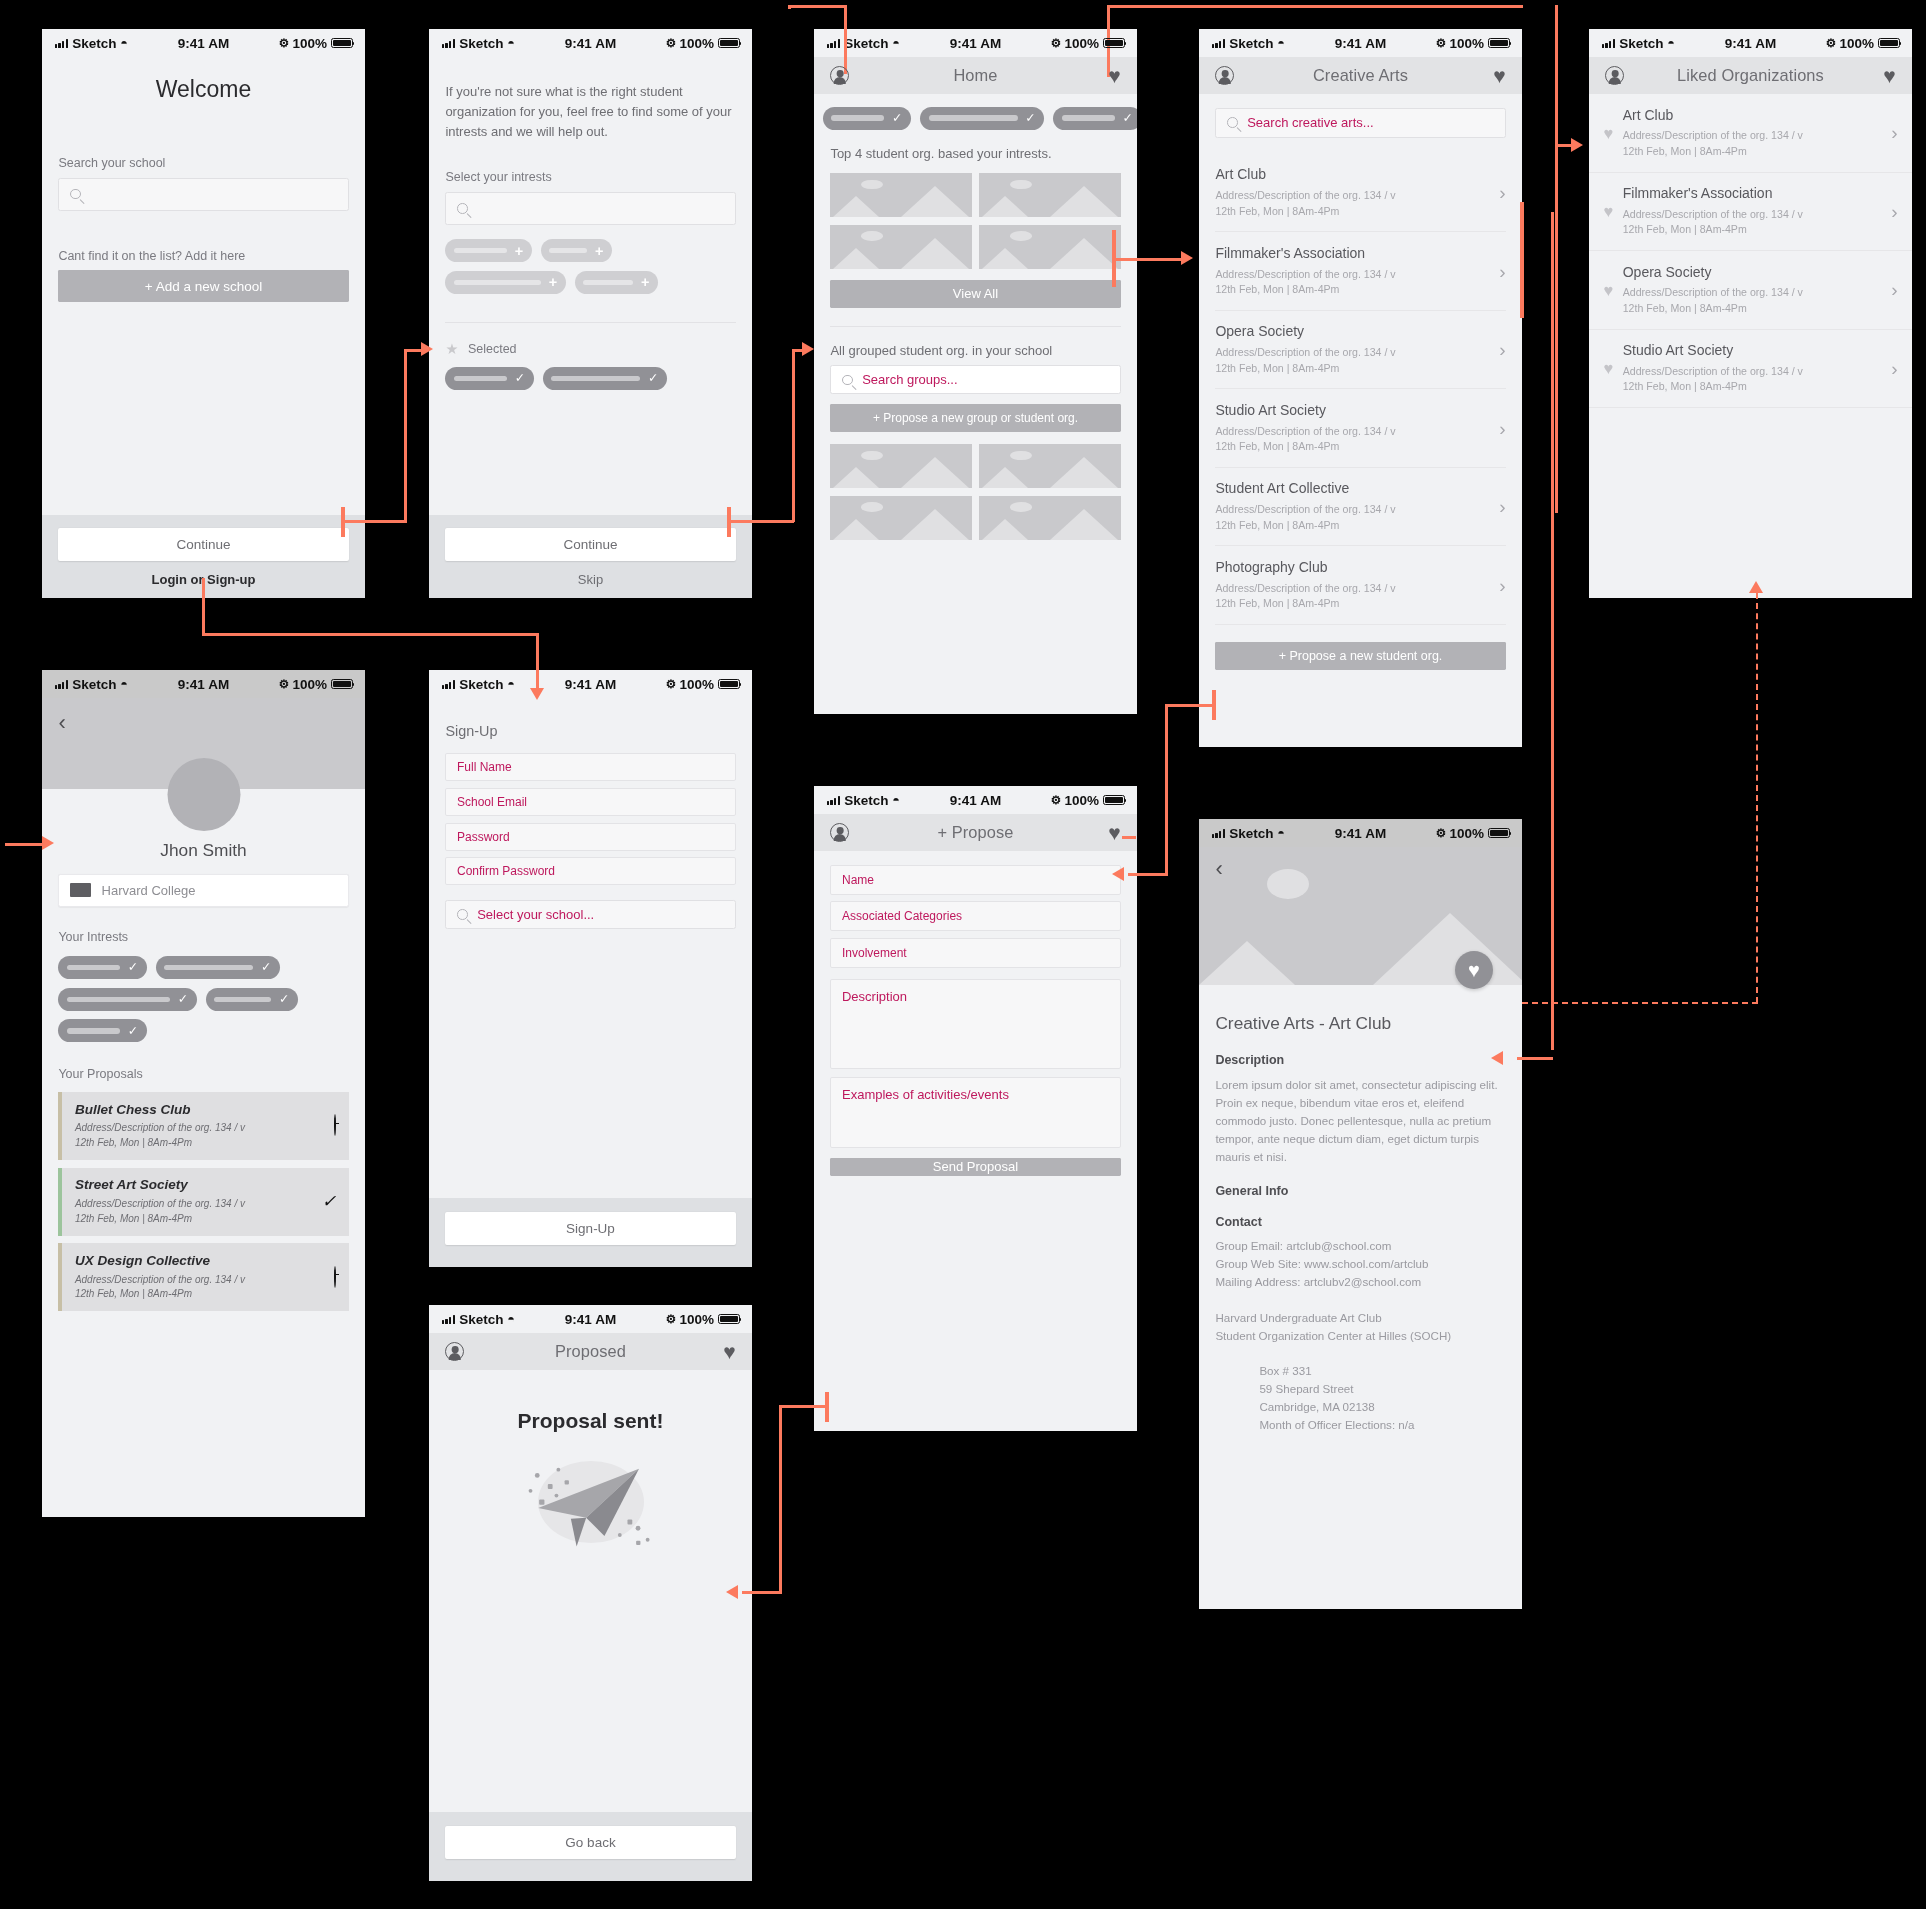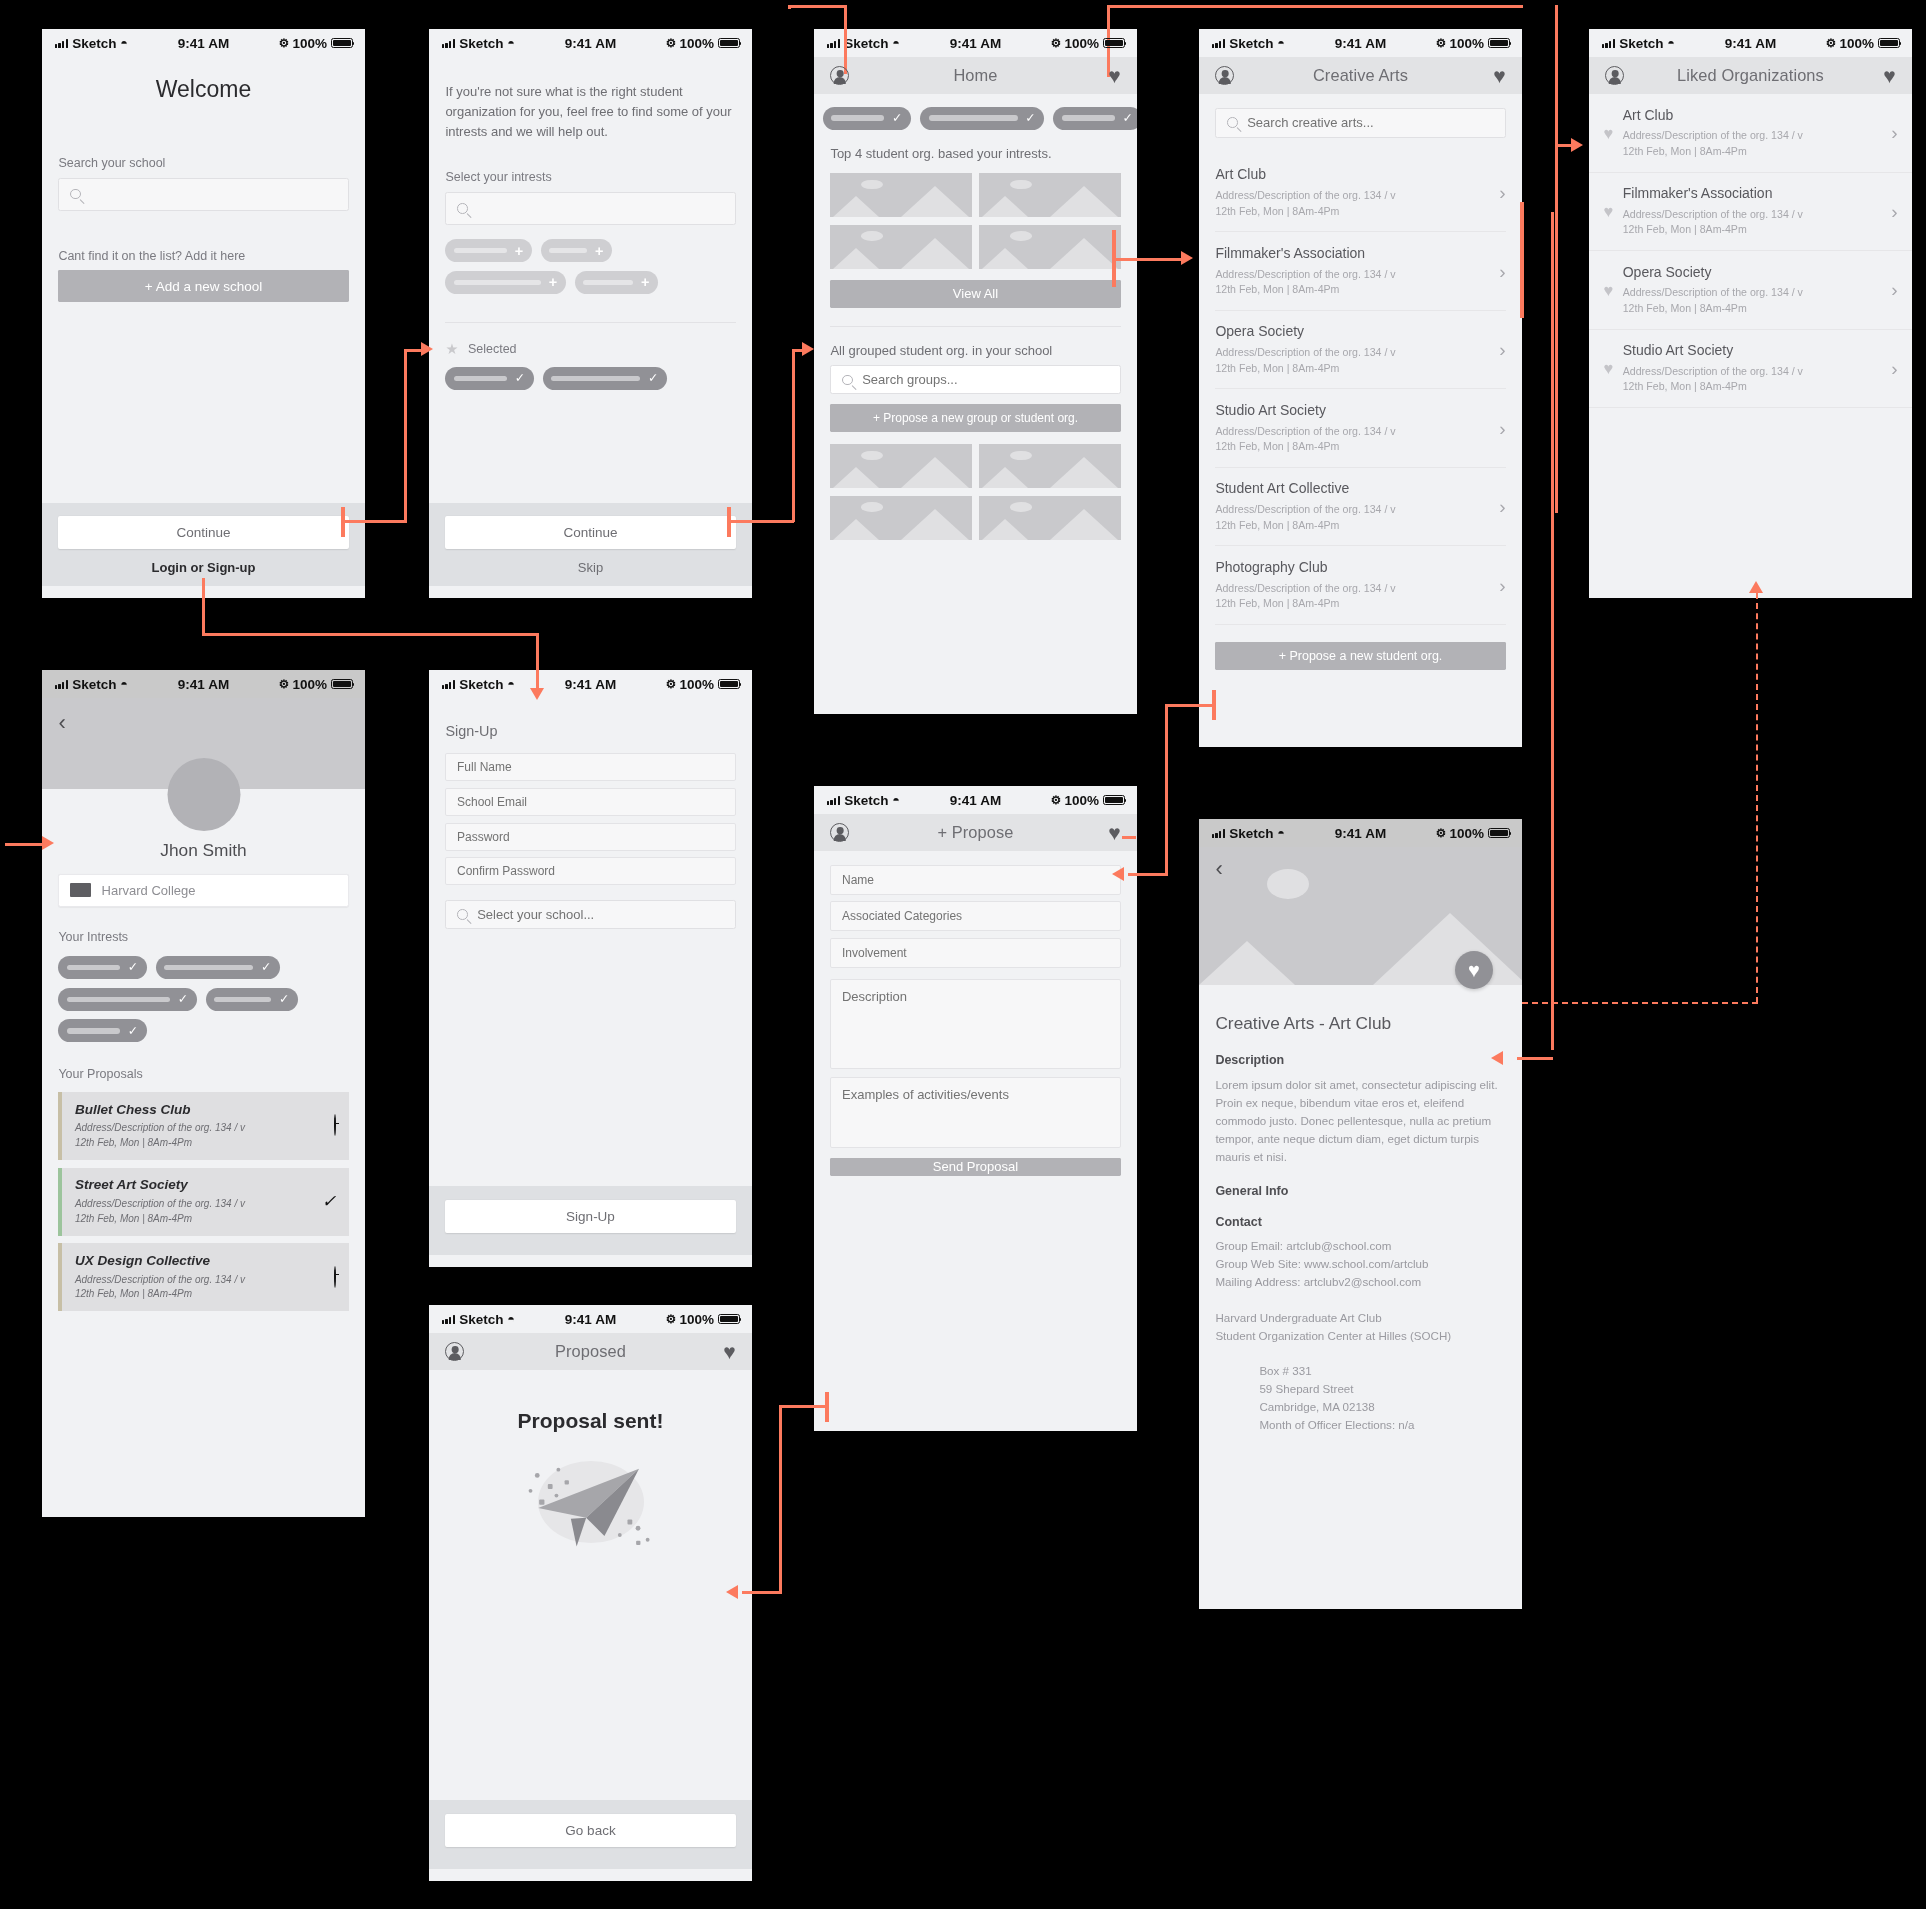--- a/index.html
+++ b/index.html
@@ -66,31 +66,31 @@
 
   
   .label { font-size: 12.5px; color: #7A7A80; }
   .h-title { font-size: 23px; color: #2B2B2E; text-align:center; }
   .searchbox {
     height: 33px; border: 1px solid #E0E0E3; background:#F7F7F8; border-radius:2.4px;
     display:flex; align-items:center; padding: 0 10.6px; gap: 9.6px;
   }
   .mag { width:10.6px;height:10.6px;border:1.4px solid #B5B5BA;border-radius:50%;position:relative;flex:none;}
   .mag::after{content:"";position:absolute;right:-4.8px;bottom:-3.9px;width:5.8px;height:1.4px;background:#B5B5BA;transform:rotate(45deg);border-radius:1px;}
-  .ph { font-size: 13px; color:#737373; }
+  .ph { font-size: 13px; color:#be185d; }
   .btn-gray {
     background:#B2B2B6; color:#fff; font-size:13.5px; height:32px;
     display:flex;align-items:center;justify-content:center;border-radius:1.4px;
   }
   .btn-white {
     background:#fff; color:#6E6E73; font-size:13.5px; height:33px;
     display:flex;align-items:center;justify-content:center;border-radius:1.9px;
     box-shadow: 0 0.5px 1.4px rgba(0,0,0,.10);
   }
-  .footerbar { background:#DEE0E3; position:absolute; left:0; right:0; bottom:12px; padding: 12.5px 16.4px 10.6px; }
+  .footerbar { background:#DEE0E3; position:absolute; left:0; right:0; bottom:0; padding: 12.5px 16.4px 10.6px; }
   .footer-link { text-align:center; font-size:13px; color:#2B2B2E; font-weight:bold; margin-top:11.6px; }
   .footer-link.muted { font-weight:normal; color:#6E6E73;}
 
   
   .chip { height:23px;border-radius:11.6px;background:#CFCFD2;display:inline-flex;align-items:center;padding:0 8.7px;gap:7.7px;}
   .chip.sel { background:#919196; }
   .chip .pill { height:5.3px;border-radius:2.9px;background:#E5E5E7;display:block; }
   .chip.sel .pill { background:#C9C9CC; }
   .chip .plus { color:#fff;font-size:14.4px;line-height:1;font-weight:bold;}
   .chip .tick { color:#fff;font-size:12.5px;line-height:1;}

